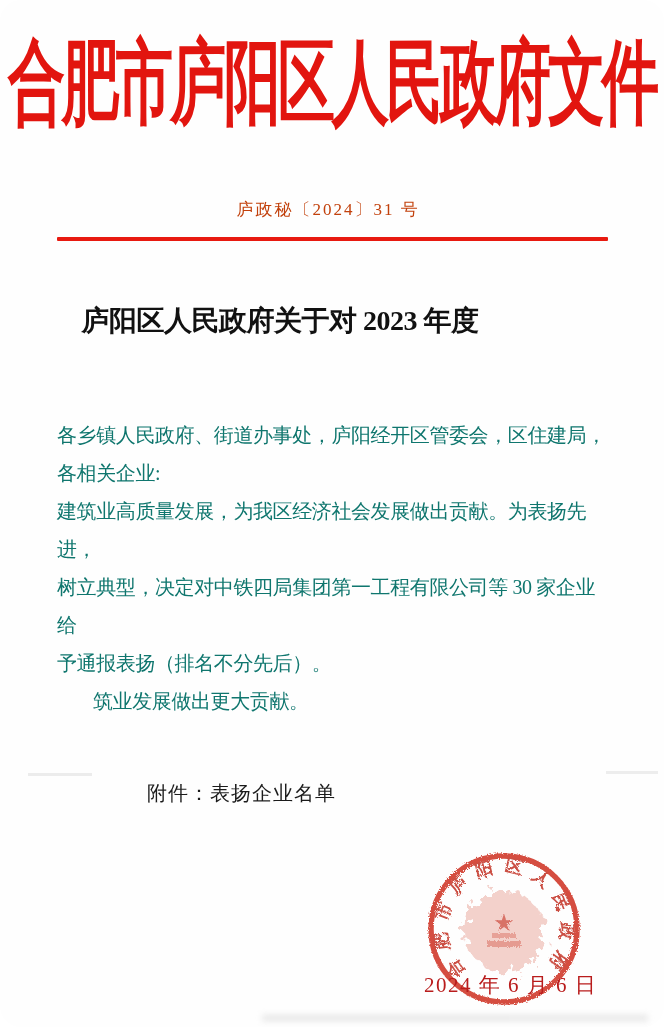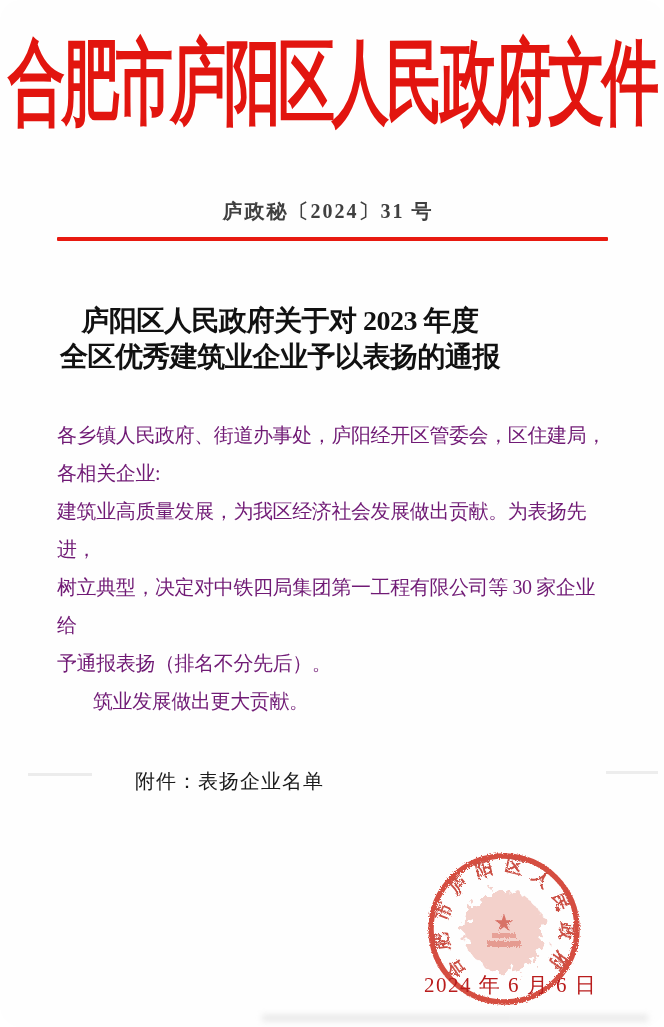--- a/index.html
+++ b/index.html
@@ -24,48 +24,47 @@
     letter-spacing:-3px;
     color:#e2150f;
     transform:scaleY(1.62);
     transform-origin:center top;
     white-space:nowrap;
   }
   
   .docnum{
     position:absolute;top:198px;left:0;width:656px;
     text-align:center;
-    font-size:20px;letter-spacing:2px;
-    color:#404040;
-    font-weight:bold;
+    font-size:17px;letter-spacing:2px;
+    color:#c2410c;
   }
   
   .redline{
     position:absolute;top:237px;left:57px;width:551px;height:4px;
     background:#e81a10;border-radius:1px;
   }
   
   .title{
     position:absolute;top:303px;left:0;width:560px;
     text-align:center;
     font-size:28px;line-height:36px;font-weight:bold;
     letter-spacing:-0.5px;color:#111;
   }
   
   .body-text{
     position:absolute;top:416px;left:57px;width:557px;
     font-size:20px;line-height:38px;letter-spacing:-0.4px;
-    color:#701a75;
+    color:#0f766e;
   }
   .body-text p{margin:0;}
   .body-text p.indent{text-indent:1.8em;}
   .attachment{
     position:absolute;top:762px;left:135px;
     font-size:20px;line-height:38px;letter-spacing:1px;
-    color:#1b1b1b;margin:0;
+    color:#1b1b1b;margin:12px;
   }
   
   .seal{
     position:absolute;left:424px;top:849px;
     width:160px;height:160px;
     z-index:1;
   }
   .date{
     position:absolute;left:424px;top:971px;
     font-size:21px;letter-spacing:1.5px;
@@ -85,21 +84,20 @@
   <div class="header">
     <span class="stretch">合肥市庐阳区人民政府文件</span>
   </div>
 
   <div class="docnum">庐政秘〔2024〕31 号</div>
 
   <div class="redline"></div>
 
   <div class="title">
     <div>庐阳区人民政府关于对 2023 年度</div>
-    <div>全区优秀建筑业企业予以表扬的通报</div>
   </div>
 
   <div class="body-text">
     <p>各乡镇人民政府、街道办事处，庐阳经开区管委会，区住建局，</p>
     <p>各相关企业:</p>
     <p>建筑业高质量发展，为我区经济社会发展做出贡献。为表扬先进，</p>
     <p>树立典型，决定对中铁四局集团第一工程有限公司等 30 家企业给</p>
     <p>予通报表扬（排名不分先后）。</p>
     <p class="indent">筑业发展做出更大贡献。</p>
   </div>

